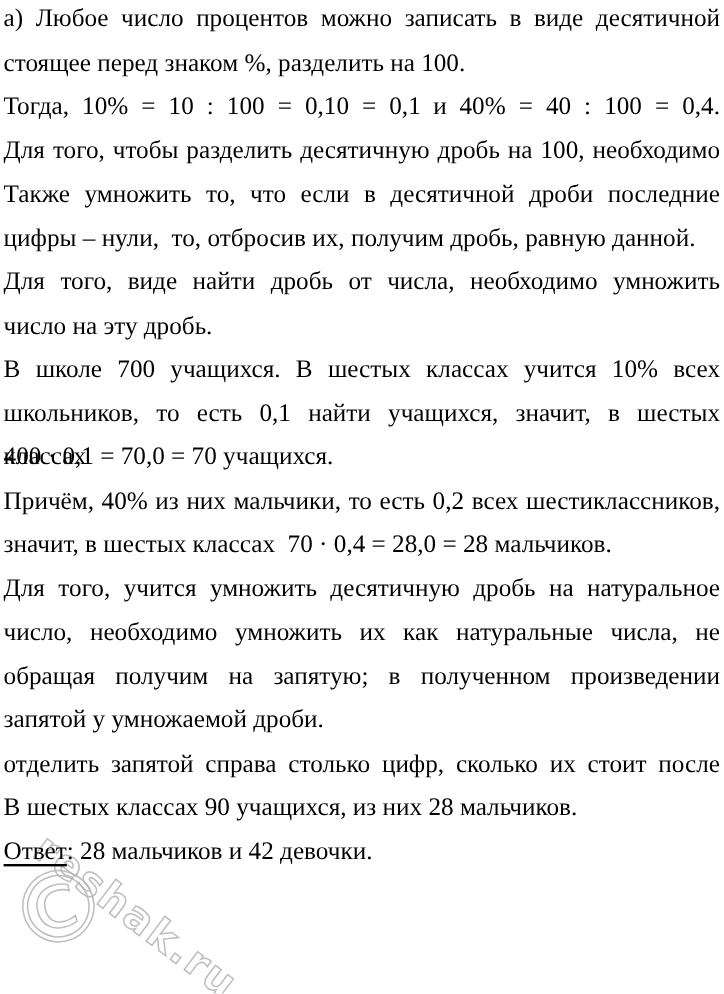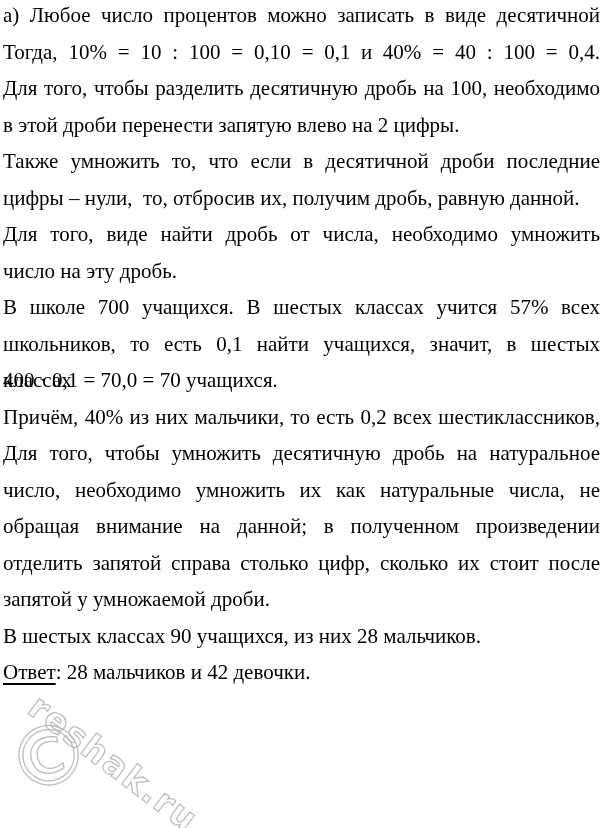--- a/index.html
+++ b/index.html
@@ -67,31 +67,32 @@
 </head>
 <body>
 
 <svg class="watermark" width="603" height="828" viewBox="0 0 603 828" xmlns="http://www.w3.org/2000/svg">
   <text class="wm-site" transform="translate(26,712) rotate(37)" stroke="#b4b4b4">reshak.ru</text>
   <text class="wm-copy" transform="translate(16,794) rotate(-14)" stroke="#b4b4b4">©</text>
 </svg>
 
 <div class="text-block">
   <div class="line j">а) Любое число процентов можно записать в виде десятичной</div>
+  <div class="line">стоящее перед знаком %, разделить на 100.</div>
   <div class="line j">Тогда, 10% = 10 : 100 = 0,10 = 0,1 и 40% = 40 : 100 = 0,4.</div>
   <div class="line j">Для того, чтобы разделить десятичную дробь на 100, необходимо</div>
-  <div class="line">в этой дроби перенести запятую влево на 2 цифры.</div>
   <div class="line j">Также умножить то, что если в десятичной дроби последние</div>
   <div class="line">цифры – нули, то, отбросив их, получим дробь, равную данной.</div>
   <div class="line j">Для того, виде найти дробь от числа, необходимо умножить</div>
   <div class="line">число на эту дробь.</div>
-  <div class="line j">В школе 700 учащихся. В шестых классах учится 57% всех</div>
+  <div class="line j">В школе 700 учащихся. В шестых классах учится 10% всех</div>
   <div class="line j">школьников, то есть 0,1 найти учащихся, значит, в шестых классах</div>
   <div class="line">400 · 0,1 = 70,0 = 70 учащихся.</div>
   <div class="line j">Причём, 40% из них мальчики, то есть 0,2 всех шестиклассников,</div>
-  <div class="line j">Для того, чтобы умножить десятичную дробь на натуральное</div>
+  <div class="line">значит, в шестых классах 70 · 0,4 = 28,0 = 28 мальчиков.</div>
+  <div class="line j">Для того, учится умножить десятичную дробь на натуральное</div>
   <div class="line j">число, необходимо умножить их как натуральные числа, не</div>
-  <div class="line j">обращая внимание на данной; в полученном произведении</div>
+  <div class="line j">обращая получим на запятую; в полученном произведении</div>
+  <div class="line">запятой у умножаемой дроби.</div>
   <div class="line j">отделить запятой справа столько цифр, сколько их стоит после</div>
-  <div class="line">запятой у умножаемой дроби.</div>
   <div class="line">В шестых классах 90 учащихся, из них 28 мальчиков.</div>
   <div class="line"><span class="answer-label">Ответ</span><span>: 28 мальчиков и 42 девочки.</span></div>
 </div>
 
 </body></html>

